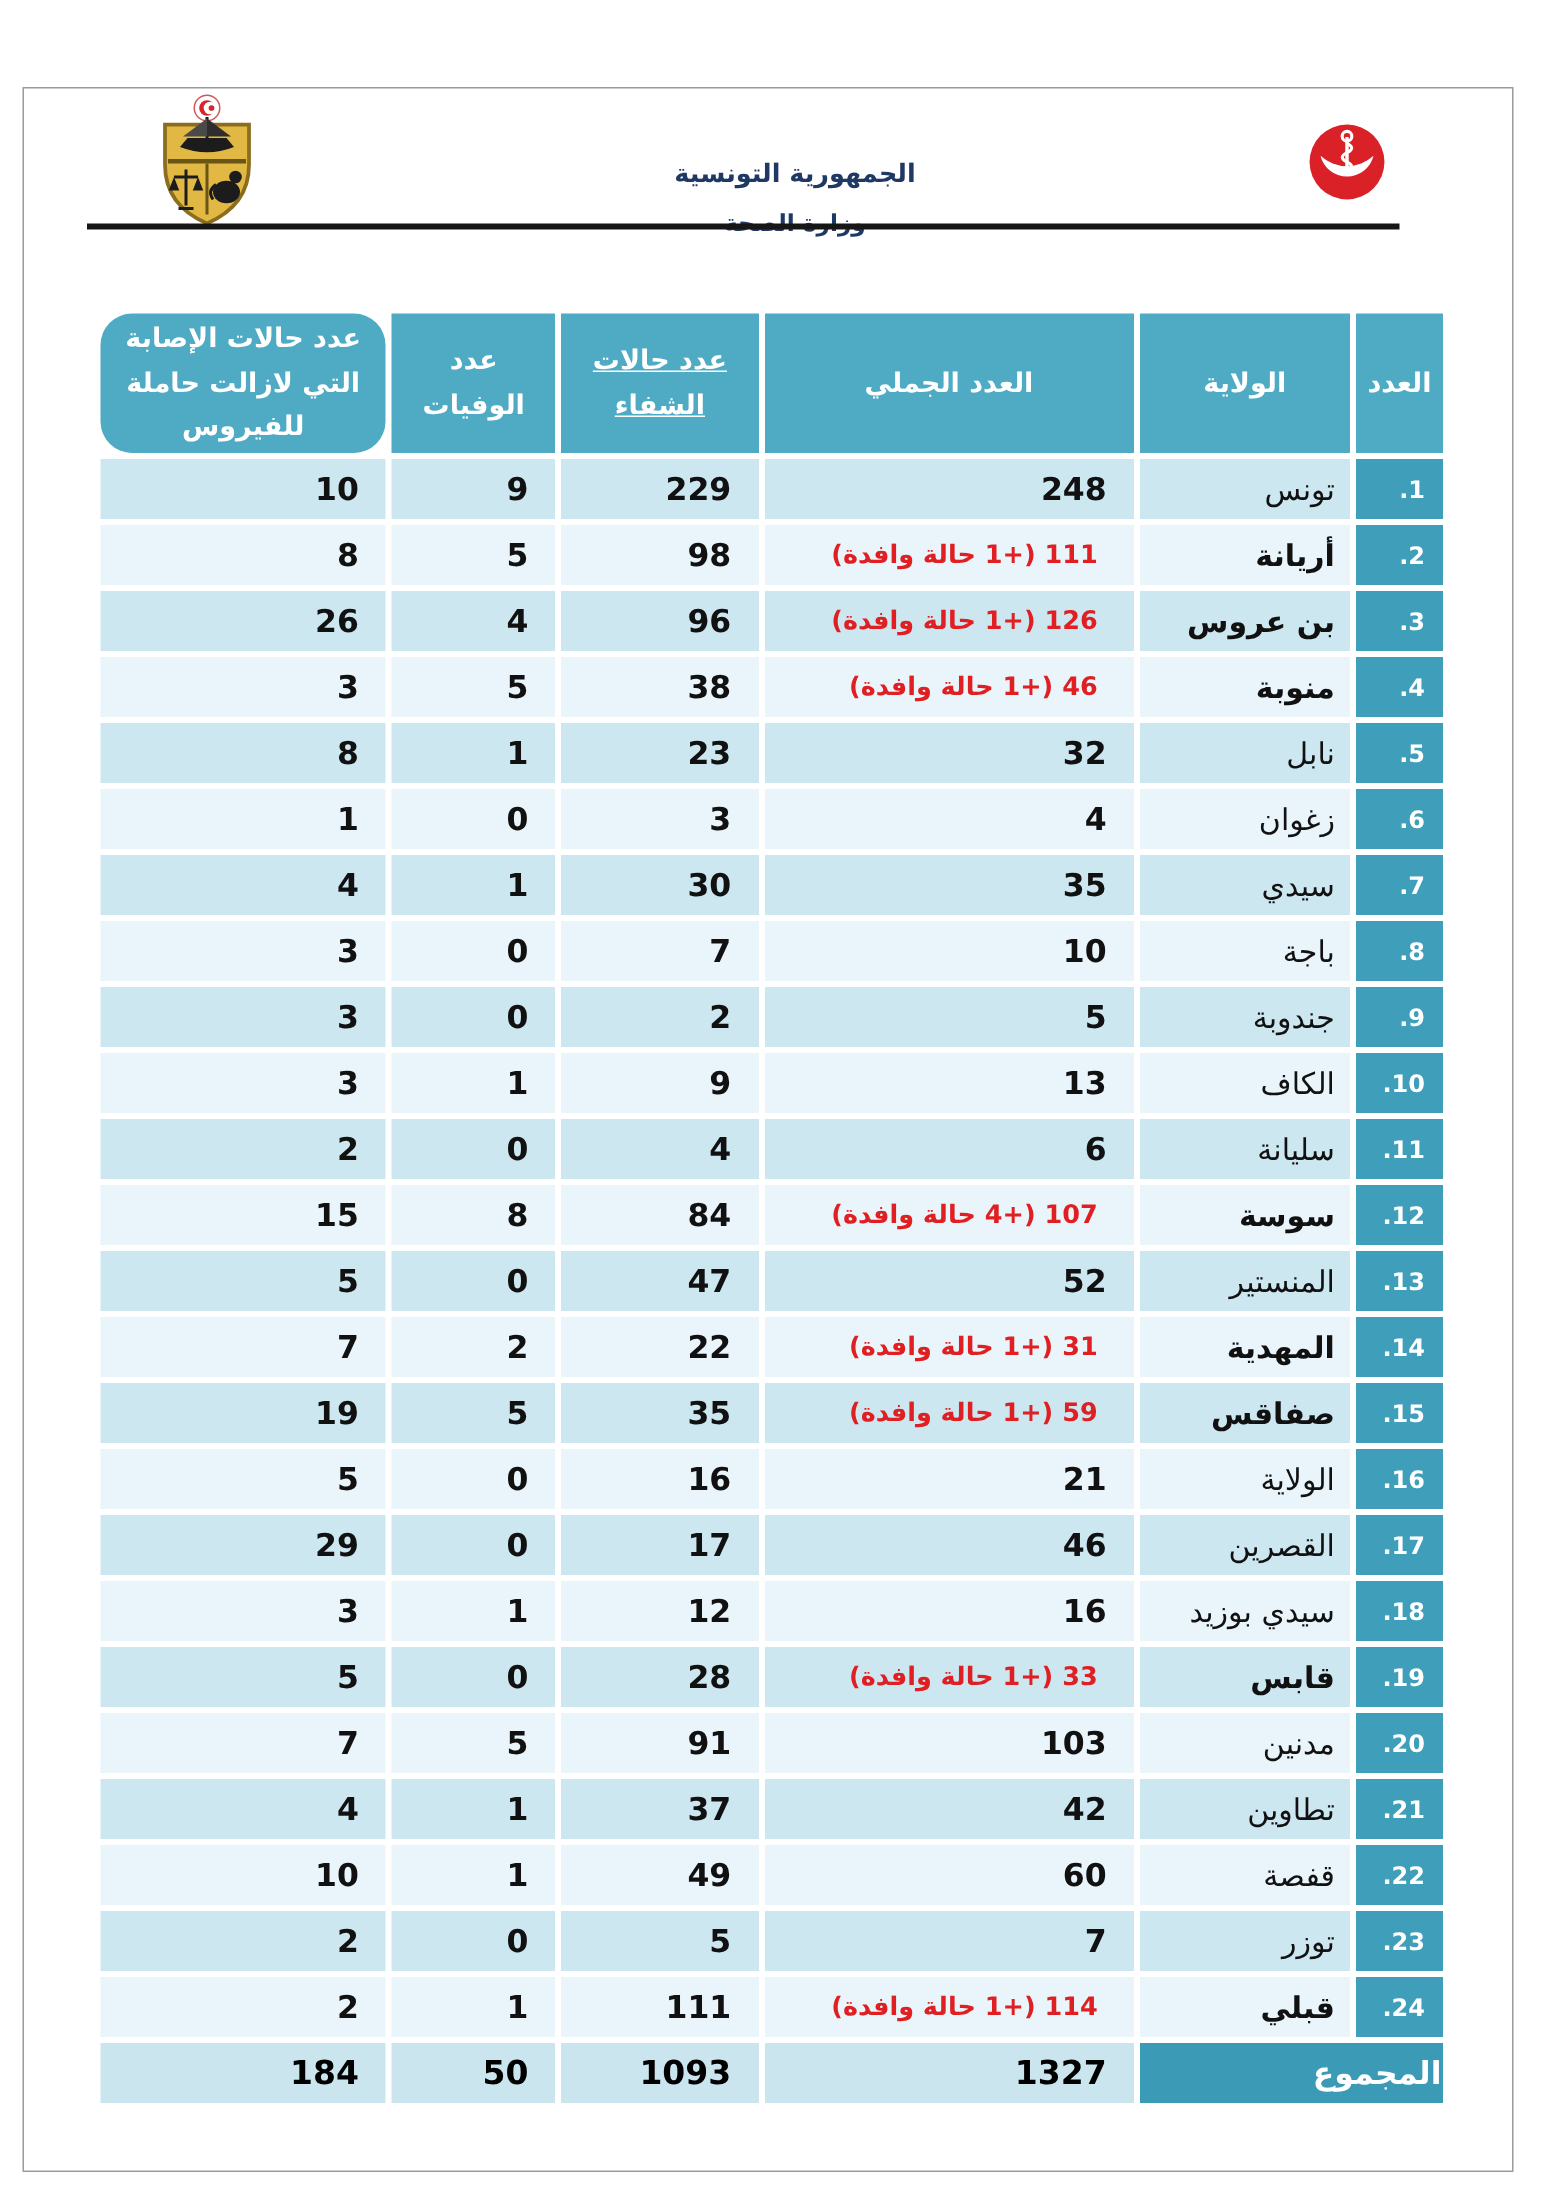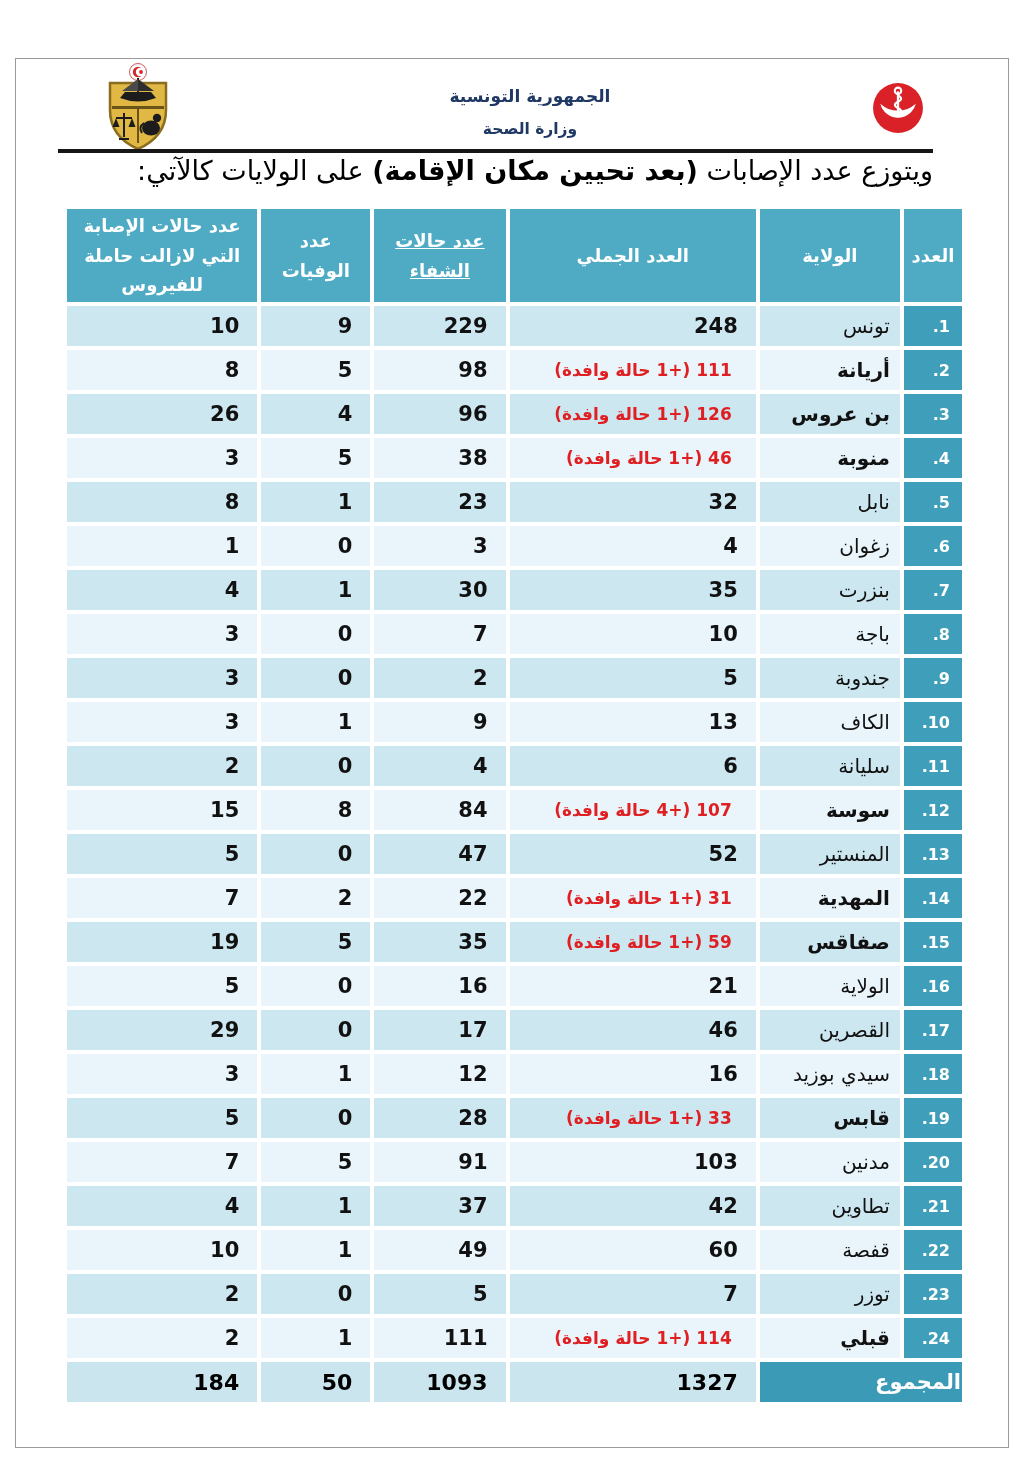--- a/index.html
+++ b/index.html
@@ -7,40 +7,40 @@
     position:relative;width:1029px;height:1471px;background:#ffffff;
     font-family:"DejaVu Sans",sans-serif;overflow:hidden;
   }
   .frame{
     position:absolute;left:15px;top:58px;width:994px;height:1390px;
     border:1.5px solid #9a9a9a;box-sizing:border-box;
   }
   
   .coat{position:absolute;left:100px;top:62px;width:75px;height:92px;}
   .org{position:absolute;left:410px;top:86px;width:240px;text-align:center;color:#1f3864;direction:rtl;}
-  .org .l1{font-size:17px;font-weight:700;}
+  .org .l1{font-size:17px;font-weight:700;margin-top:20px;}
   .org .l2{font-size:15.5px;font-weight:700;margin-top:14px;}
   .moh{position:absolute;left:872px;top:82px;width:52px;height:52px;}
   .rule{position:absolute;left:58px;top:149px;width:875px;height:3.5px;background:#161616;}
   
   .title{
     position:absolute;top:155px;right:96px;direction:rtl;white-space:nowrap;
     font-size:27px;color:#000;font-weight:500;letter-spacing:0;
   }
   .title .b{font-weight:800;}
   
   table.doc{
     position:absolute;left:63px;top:205px;width:903px;
     border-collapse:separate;border-spacing:4px;direction:rtl;table-layout:fixed;
   }
   table.doc th{
     background:#4fabc4;color:#ffffff;font-weight:700;text-align:center;
     vertical-align:middle;font-size:18px;line-height:1.65;height:72px;padding:2px 4px;
   }
-  th.th-active{font-size:16.5px;}
+  th.th-active{font-size:16.5px;border-radius:21px;}
   th.th-recovered{font-size:17.5px;text-decoration:underline;}
   table.doc td{height:40px;vertical-align:middle;box-sizing:border-box;}
   td.index{
     background:#3f9eba;color:#ffffff;font-weight:700;font-size:16px;
     text-align:right;padding-right:12px;direction:rtl;
   }
   td.gov{
     text-align:right;padding-right:10px;font-size:20px;color:#111;
     font-weight:500;direction:rtl;white-space:nowrap;
   }
@@ -99,21 +99,20 @@
   <svg class="moh" viewBox="0 0 50 50">
     <circle cx="25" cy="25" r="24" fill="#da2127"></circle>
     <path d="M8 21 A17.5 17.5 0 0 0 42 21 A25 25 0 0 1 8 21 Z" fill="#ffffff"></path>
     <rect x="23.9" y="9" width="2.2" height="25" fill="#ffffff"></rect>
     <circle cx="25" cy="8.5" r="3.1" fill="none" stroke="#ffffff" stroke-width="2"></circle>
     <path d="M25 13 q6 3 0 6 q-6 3 0 6 q6 3 0 6" stroke="#ffffff" stroke-width="2" fill="none"></path>
   </svg>
 
   <div class="rule"></div>
 
-  <div class="title"><span>ويتوزع عدد الإصابات </span><span class="b">(بعد تحيين مكان الإقامة)</span><span> على الولايات كالآتي:</span></div>
 
   <table class="doc">
     <colgroup>
       <col style="width:58px">
         <col style="width:140px">
         <col style="width:246px">
       <col style="width:131px">
         <col style="width:109px">
         <col style="width:190px">
     </colgroup>
@@ -171,21 +170,21 @@
         <tr class="row-light">
           <td class="index" dir="rtl">6.</td>
           <td class="gov data" dir="rtl">زغوان</td>
           <td class="num data total" dir="rtl">4</td>
           <td class="num data" dir="rtl">3</td>
           <td class="num data" dir="rtl">0</td>
           <td class="num data" dir="rtl">1</td>
         </tr>
         <tr class="row-dark">
           <td class="index" dir="rtl">7.</td>
-          <td class="gov data" dir="rtl">بنزرت</td>
+          <td class="gov data" dir="rtl">سيدي</td>
           <td class="num data total" dir="rtl">35</td>
           <td class="num data" dir="rtl">30</td>
           <td class="num data" dir="rtl">1</td>
           <td class="num data" dir="rtl">4</td>
         </tr>
         <tr class="row-light">
           <td class="index" dir="rtl">8.</td>
           <td class="gov data" dir="rtl">باجة</td>
           <td class="num data total" dir="rtl">10</td>
           <td class="num data" dir="rtl">7</td>

